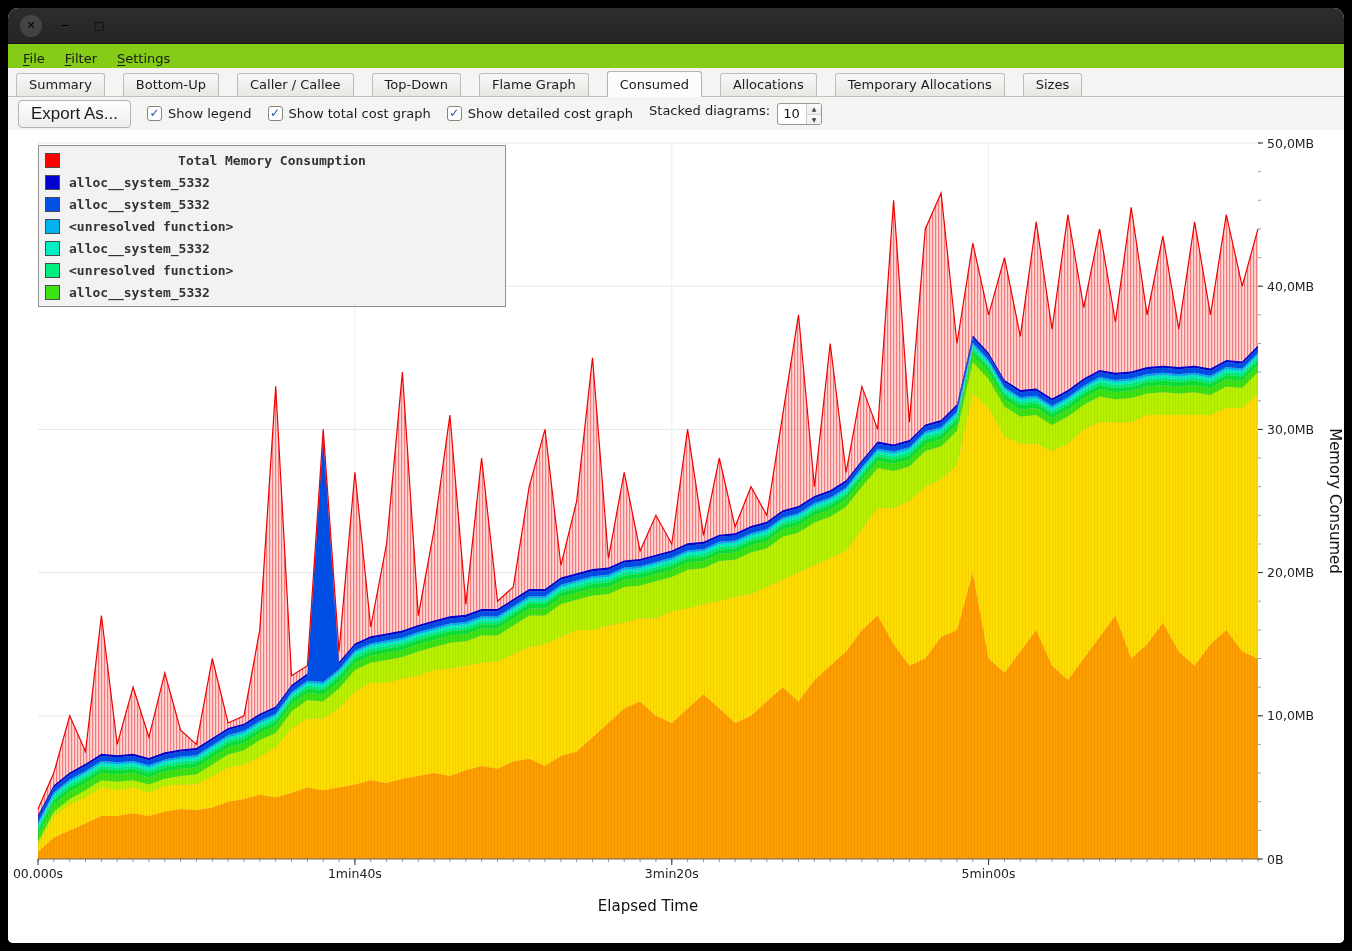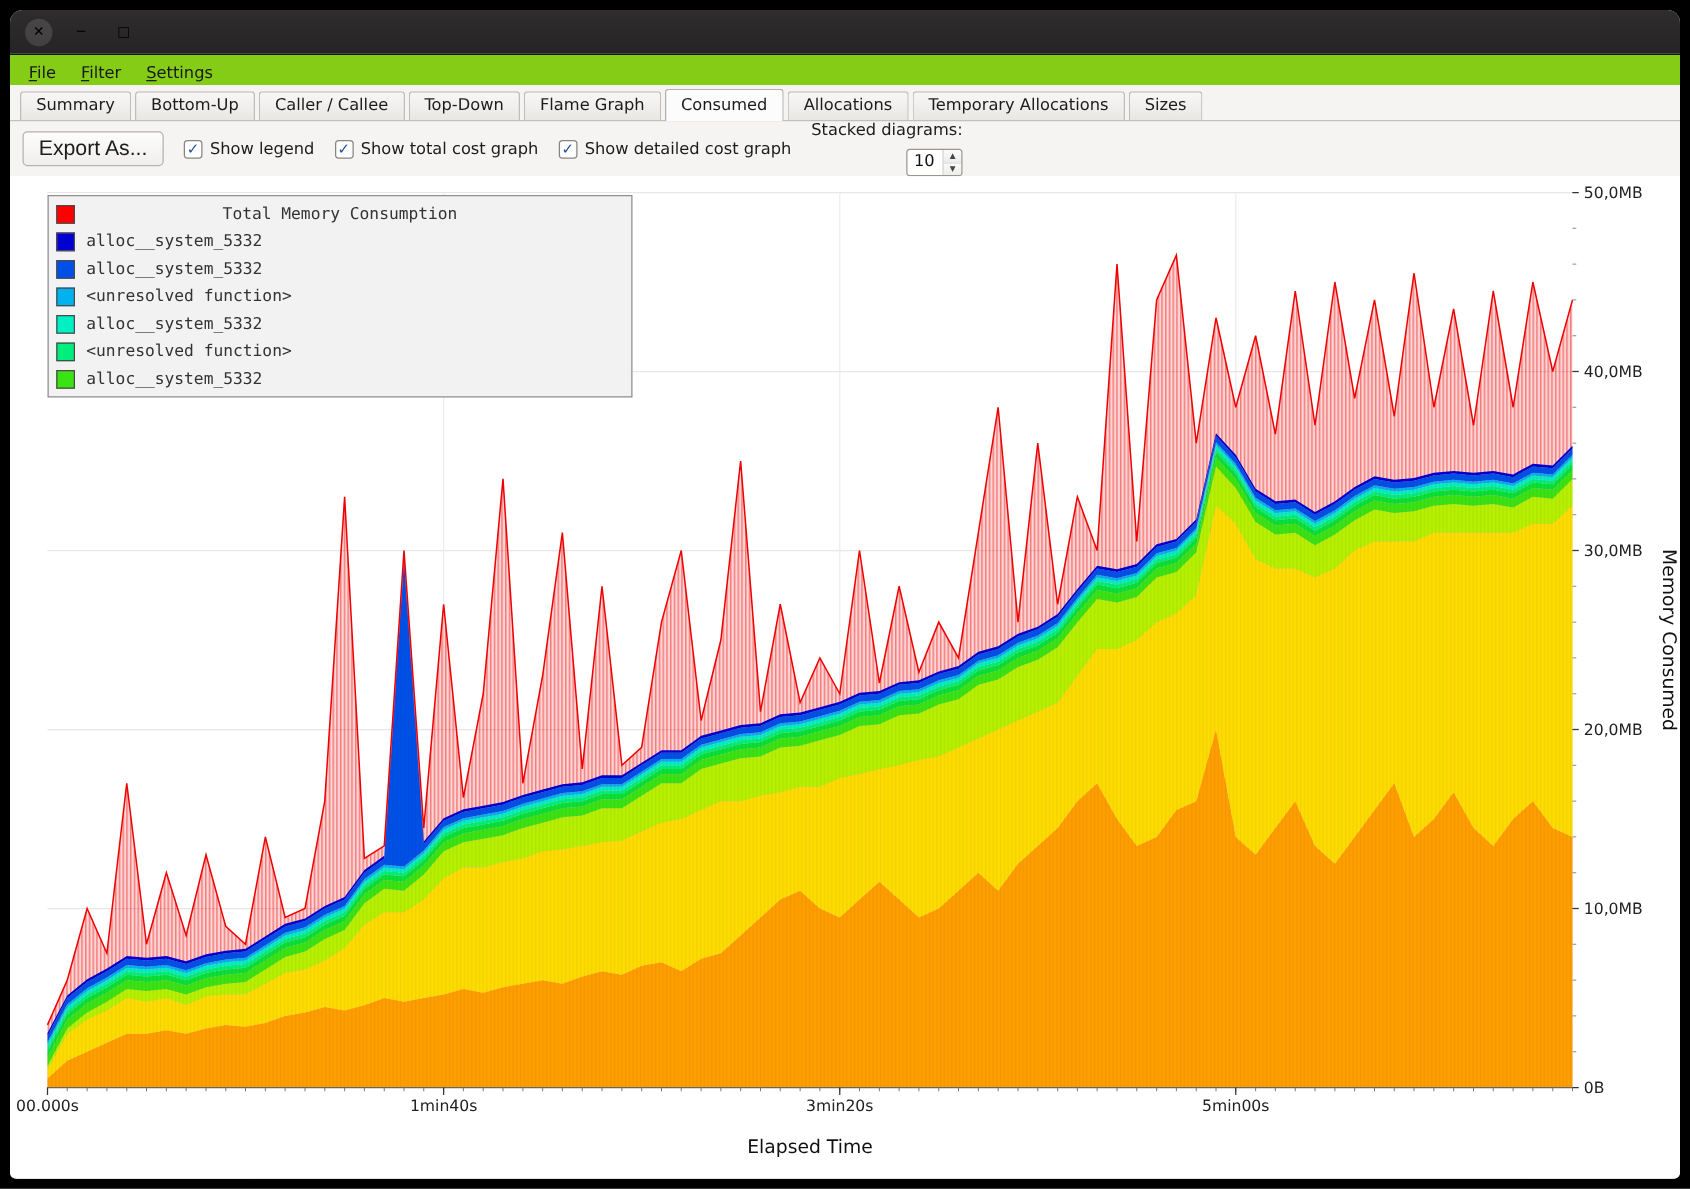--- a/index.html
+++ b/index.html
@@ -36,21 +36,21 @@
   .menubar {
     height:24px; flex:0 0 24px; background:#84cc16;
     display:flex; align-items:flex-end; padding-left:6px; gap:2px;
     font-size:13px; color:#1a1a1a;
   }
   .menu-item { padding:2px 9px; border-radius:3px; }
   .menu-item u { text-decoration:underline; text-underline-offset:2px; }
   
   .tabbar {
     flex:0 0 27px; background:#f5f4f2; display:flex; align-items:flex-end;
-    padding:3px 16px 0 8px; border-bottom:1px solid #c2c0bd; position:relative;
+    padding:3px 16px 0 8px; border-bottom:1px solid #c2c0bd; position:relative;gap:15px;
   }
   .tab {
     font-size:13px; color:#1c1c1c; padding:3px 12px 4px 12px; margin-right:3px;
     background:linear-gradient(#f8f7f6,#e9e7e4);
     border:1px solid #bfbdba; border-bottom:none; border-radius:3px 3px 0 0;
     white-space:nowrap;
   }
   .tab.active {
     background:#fcfcfc; padding-top:5px; margin-bottom:-1px; padding-bottom:5px;
     border-color:#b3b1ae;
@@ -65,21 +65,21 @@
     font-size:17px; padding:3px 12px; color:#1c1c1c;
     border:1px solid #b5b3b0; border-radius:4px;
     background:linear-gradient(#fdfdfd,#efeeec);
   }
   .chk { display:flex; align-items:center; gap:6px; }
   .chk .box {
     width:15px; height:15px; border:1px solid #87857f; border-radius:3px;
     background:#fff; color:#1b4f9e; font-size:12px; font-weight:bold;
     line-height:13px; text-align:center;
   }
-  .stacked-wrap { display:flex; align-items:flex-end; gap:7px;flex-direction:column; }
+  .stacked-wrap { display:flex; align-items:flex-start; gap:7px; }
   .spin {
     display:flex; height:22px; border:1px solid #99978f; border-radius:3px;
     background:#fff; overflow:hidden;
   }
   .spin .val { width:28px; padding:0 5px; font-size:13px; line-height:20px; color:#111; }
   .spin .arrows {
     width:15px; border-left:1px solid #ccc; display:flex; flex-direction:column;
   }
   .spin .ar {
     flex:1; font-size:6px; line-height:10px; text-align:center; color:#444;
@@ -87,21 +87,21 @@
   }
   .spin .ar.up { border-bottom:1px solid #d5d5d5; }
   
   .chart-widget { flex:1; position:relative; background:#ffffff; }
   .chart-svg { position:absolute; inset:0; }
   
   .legend {
     position:absolute; left:30px; top:15px; width:468px;
     background:rgba(241,241,241,0.92); border:1px solid #8f8f8f;
     padding:3px 0; z-index:3;
-    font-family:"DejaVu Sans Mono", monospace; font-size:13px; color:#333;
+    font-family:"DejaVu Sans Mono", monospace; font-size:13px; color:#333;font-weight:bold;
   }
   .lrow { display:flex; align-items:center; height:22px; padding:0 6px; position:relative; }
   .lswatch {
     width:15px; height:15px; flex:0 0 15px; border:1px solid #4a4a4a; margin-right:9px;
   }
   .lrow.title .llabel {
     position:absolute; left:0; right:0; text-align:center;
   }
   .llabel { white-space:nowrap; }
 </style>

